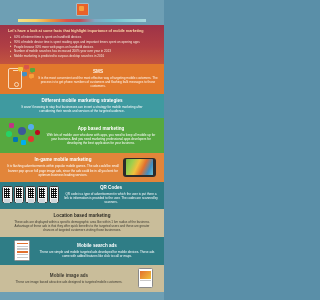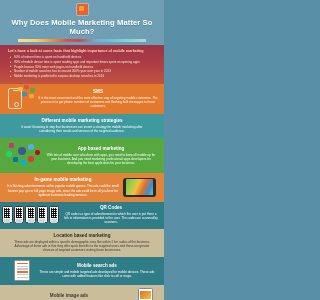--- a/index.html
+++ b/index.html
@@ -313,21 +313,20 @@
     margin-bottom: 1.2px;
   }
 </style>
 </head>
 <body>
 
 <div class="page">
 
   <div class="header">
     <div class="logo-mark"></div>
-    <div class="main-title">Why Does Mobile Marketing Matter So Much?</div>
     <div class="rainbow-bar"></div>
   </div>
 
   <div class="facts">
     <div class="facts-lead">Let's have a look at some facts that highlight importance of mobile marketing</div>
     <ul>
       <li>60% of internet time is spent on handheld devices</li>
       <li>90% of mobile device time is spent reading apps and important timers spent on opening apps</li>
       <li>People browse 30% more web pages on handheld devices</li>
       <li>Number of mobile searches has increased 200% year over year in 2013</li>

